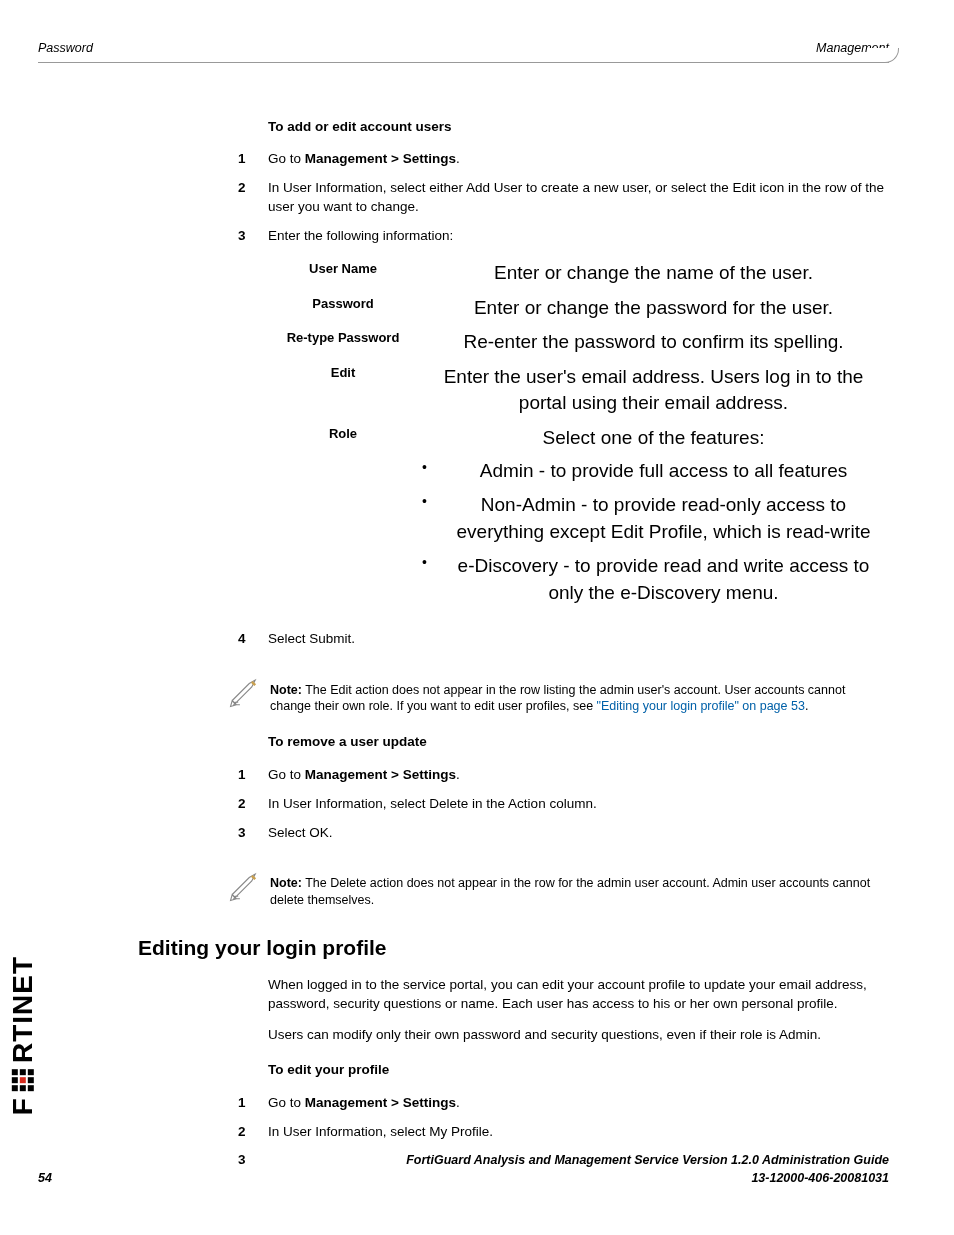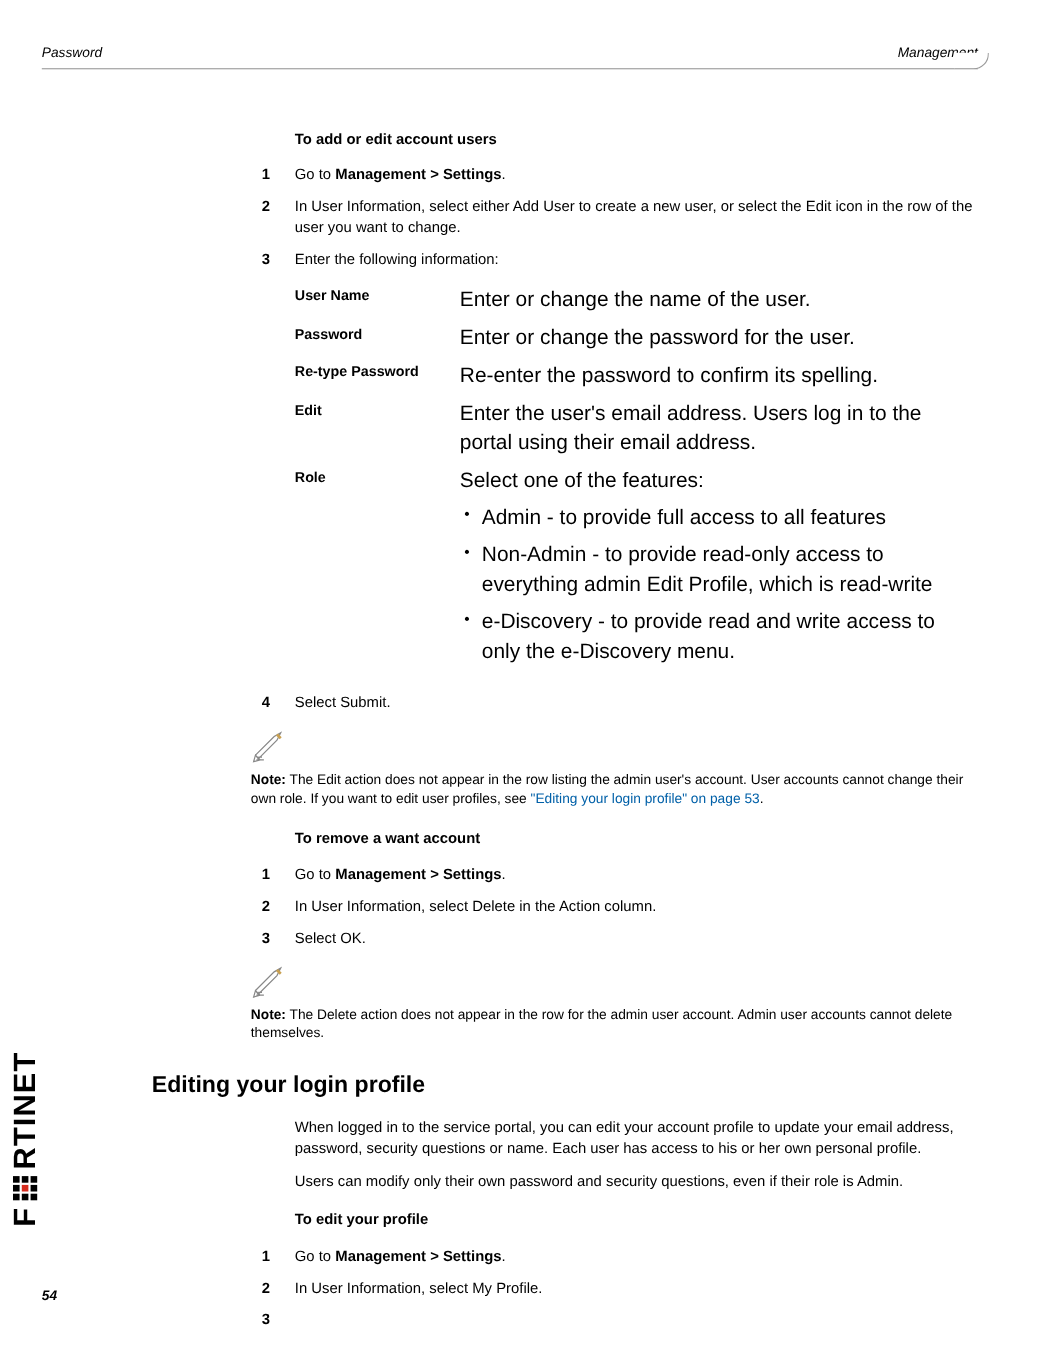--- a/index.html
+++ b/index.html
@@ -63,20 +63,21 @@
   .step-body { flex: 1; }
   .strong { font-weight: bold; }
   .field-table {
     margin-left: 100px;
     margin-top: 8px;
     margin-bottom: 12px;
   }
   .field-row {
     display: flex;
     padding: 4px 0;
+    text-align: center;
   }
   .field-label {
     width: 150px;
     font-weight: bold;
     flex-shrink: 0;
     font-size: 13px;
   }
   .field-desc {
     flex: 1;
     font-size: 19px;
@@ -92,24 +93,23 @@
   }
   .bullet-list li::before {
     content: "•";
     position: absolute;
     left: 4px;
     font-size: 14px;
   }
   .note-block {
     display: flex;
     margin-left: 60px;
-    margin-top: 12px;
+    margin-top: 26px;
     margin-bottom: 18px;
-    align-items: flex-start;
-    flex-direction: column;
+    align-items: flex-end;
   }
   .note-icon {
     width: 40px;
     flex-shrink: 0;
     margin-right: 2px;
   }
   .note-icon svg { width: 34px; height: 34px; }
   .note-text { flex: 1; font-size: 12.5px; line-height: 1.35; }
   .link { color: #0060a8; }
   .section-heading {
@@ -202,21 +202,21 @@
       <div class="field-row">
         <div class="field-label">Edit</div>
         <div class="field-desc">Enter the user's email address. Users log in to the portal using their email address.</div>
       </div>
       <div class="field-row">
         <div class="field-label">Role</div>
         <div class="field-desc">
           <span>Select one of the features:</span>
           <ul class="bullet-list">
             <li>Admin - to provide full access to all features</li>
-            <li>Non-Admin - to provide read-only access to everything admin Edit Profile, which is read-write</li>
+            <li>Non-Admin - to provide read-only access to everything except Edit Profile, which is read-write</li>
             <li>e-Discovery - to provide read and write access to only the e-Discovery menu.</li>
           </ul>
         </div>
       </div>
     </div>
 
     <div class="step">
       <div class="step-num">4</div>
       <div class="step-body">Select Submit.</div>
     </div>
@@ -226,21 +226,21 @@
         <svg viewBox="0 0 40 40">
             <path d="M5 30 L25 10 L32 6 L28 14 L8 34 Z M5 30 L3 37 L10 35 Z M8 32 L12 32 M6 35 L14 35" fill="none" stroke="#888" stroke-width="1.3"></path>
             <path d="M28 8 L32 12" stroke="#c9a050" stroke-width="3"></path>
           </svg>
       </div>
       <div class="note-text">
         <span class="strong">Note:</span><span> The Edit action does not appear in the row listing the admin user's account. User accounts cannot change their own role. If you want to edit user profiles, see </span><span class="link">"Editing your login profile" on page 53</span><span>.</span>
       </div>
     </div>
 
-    <div class="proc-title">To remove a want account</div>
+    <div class="proc-title">To remove a user update</div>
 
     <div class="step">
       <div class="step-num">1</div>
       <div class="step-body">
         <span>Go to </span><span class="strong">Management &gt; Settings</span><span>.</span>
       </div>
     </div>
     <div class="step">
       <div class="step-num">2</div>
       <div class="step-body">In User Information, select Delete in the Action column.</div>
@@ -296,14 +296,18 @@
         <span></span>
       <span></span>
         <span></span>
         <span></span>
     </span>
     <span>RTINET</span>
   </div>
 
   <div class="footer">
     <div>54</div>
+    <div class="footer-right">
+      <div>FortiGuard Analysis and Management Service Version 1.2.0 Administration Guide</div>
+      <div>13-12000-406-20081031</div>
+    </div>
   </div>
 </div>
 
 </body></html>

